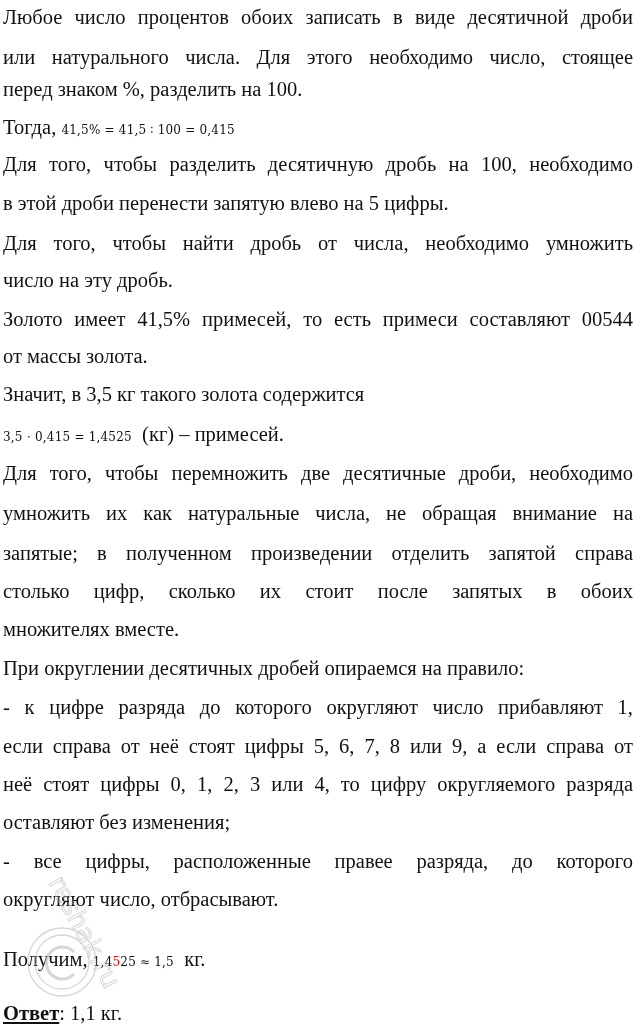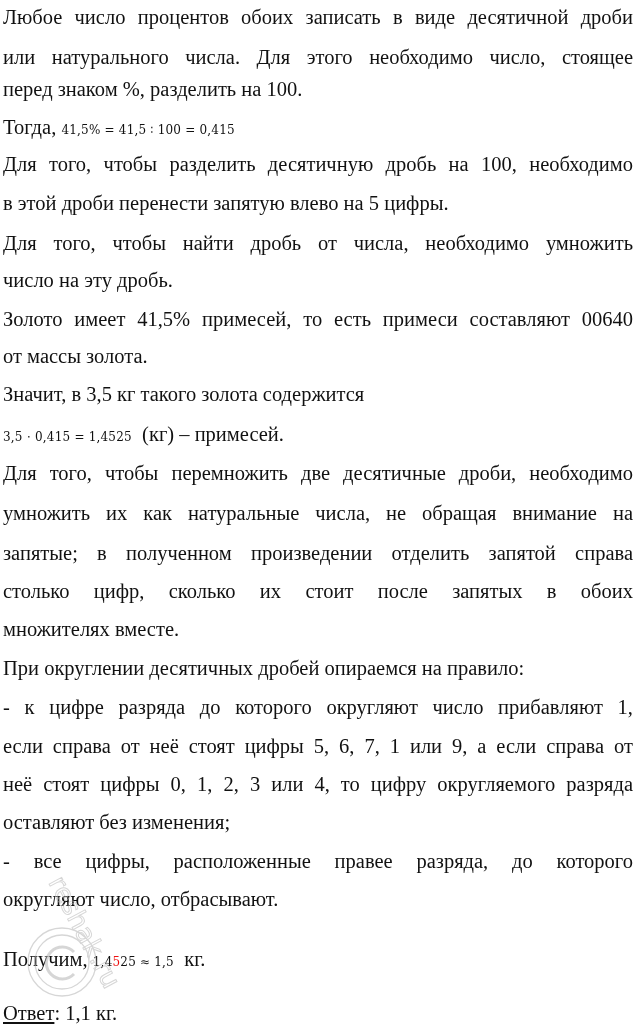--- a/index.html
+++ b/index.html
@@ -34,21 +34,21 @@
       text-align: justify;
       text-align-last: justify;
       white-space: normal;
     }
     .math {
       font-family: "DejaVu Serif", "Liberation Serif", serif;
       font-size: 12px;
       letter-spacing: 0.2px;
     }
     .red { color: #ee1111; }
-    .underline { text-decoration: underline; }
+    .underline { text-decoration: underline; font-weight: bold; }
     .watermark {
       position: absolute;
       left: 22px;
       top: 862px;
       width: 130px;
       height: 160px;
       pointer-events: none;
       opacity: 0.55;
     }
   </style>
@@ -60,34 +60,34 @@
   <div class="line just" style="top:4px">Любое число процентов обоих записать в виде десятичной дроби</div>
   <div class="line just" style="top:44px">или натурального числа. Для этого необходимо число, стоящее</div>
   <div class="line" style="top:76px">перед знаком %, разделить на 100.</div>
   <div class="line" style="top:114px">
     <span>Тогда, </span><span class="math">41,5% = 41,5 ∶ 100 = 0,415</span>
   </div>
   <div class="line just" style="top:151px">Для того, чтобы разделить десятичную дробь на 100, необходимо</div>
   <div class="line" style="top:190px">в этой дроби перенести запятую влево на 5 цифры.</div>
   <div class="line just" style="top:230px">Для того, чтобы найти дробь от числа, необходимо умножить</div>
   <div class="line" style="top:267px">число на эту дробь.</div>
-  <div class="line just" style="top:306px">Золото имеет 41,5% примесей, то есть примеси составляют 00640</div>
+  <div class="line just" style="top:306px">Золото имеет 41,5% примесей, то есть примеси составляют 00544</div>
   <div class="line" style="top:343px">от массы золота.</div>
   <div class="line" style="top:381px">Значит, в 3,5 кг такого золота содержится</div>
   <div class="line" style="top:421px">
     <span class="math">3,5 ⋅ 0,415 = 1,4525</span><span style="white-space:pre">  (кг) – примесей.</span>
   </div>
   <div class="line just" style="top:460px">Для того, чтобы перемножить две десятичные дроби, необходимо</div>
   <div class="line just" style="top:500px">умножить их как натуральные числа, не обращая внимание на</div>
   <div class="line just" style="top:540px">запятые; в полученном произведении отделить запятой справа</div>
   <div class="line just" style="top:578px">столько цифр, сколько их стоит после запятых в обоих</div>
   <div class="line" style="top:616px">множителях вместе.</div>
   <div class="line" style="top:655px">При округлении десятичных дробей опираемся на правило:</div>
   <div class="line just" style="top:694px">- к цифре разряда до которого округляют число прибавляют 1,</div>
-  <div class="line just" style="top:733px">если справа от неё стоят цифры 5, 6, 7, 1 или 9, а если справа от</div>
+  <div class="line just" style="top:733px">если справа от неё стоят цифры 5, 6, 7, 8 или 9, а если справа от</div>
   <div class="line just" style="top:771px">неё стоят цифры 0, 1, 2, 3 или 4, то цифру округляемого разряда</div>
   <div class="line" style="top:809px">оставляют без изменения;</div>
   <div class="line just" style="top:848px">- все цифры, расположенные правее разряда, до которого</div>
   <div class="line" style="top:886px">округляют число, отбрасывают.</div>
 
   <div class="line" style="top:946px">
     <span style="white-space:pre">Получим, </span><span class="math">1,4</span><span class="math red">5</span><span class="math">25 ≈ 1,5</span><span style="white-space:pre">  кг.</span>
   </div>
 
   <div class="line" style="top:1000px">

